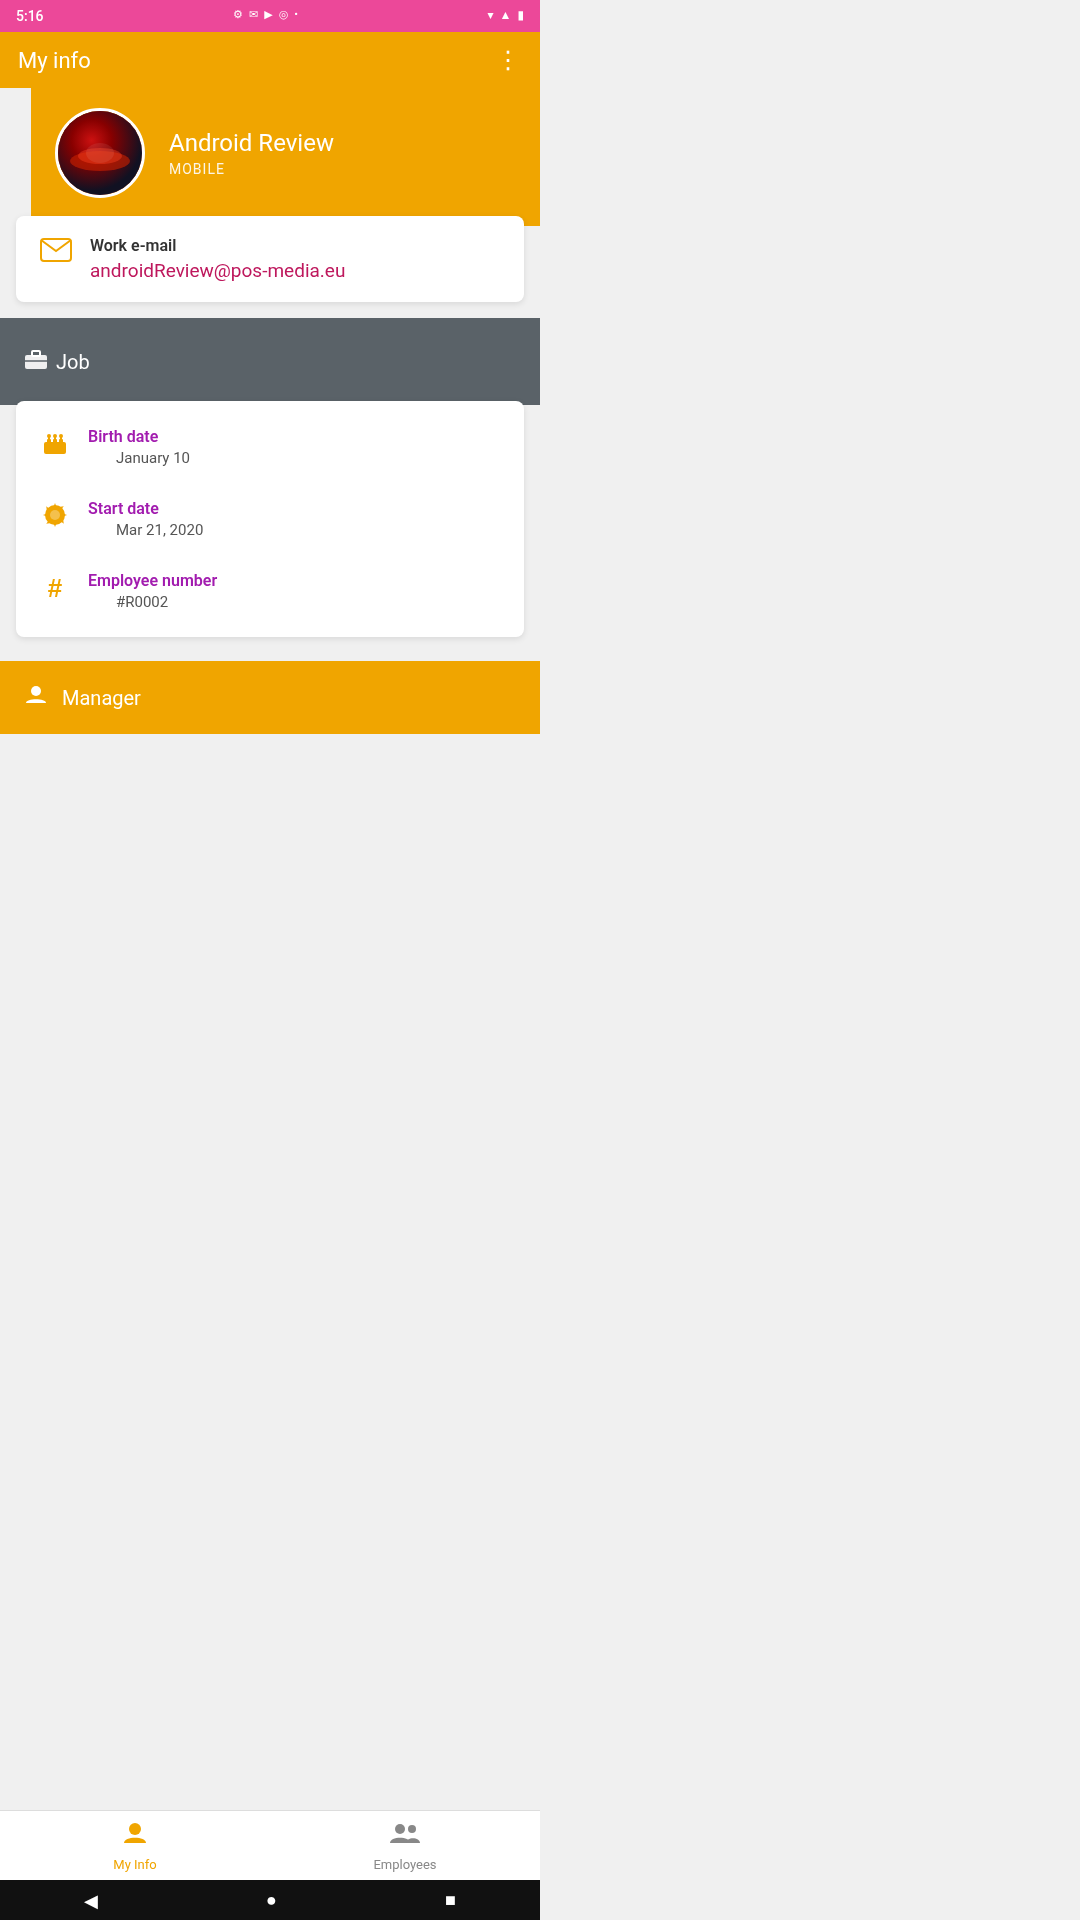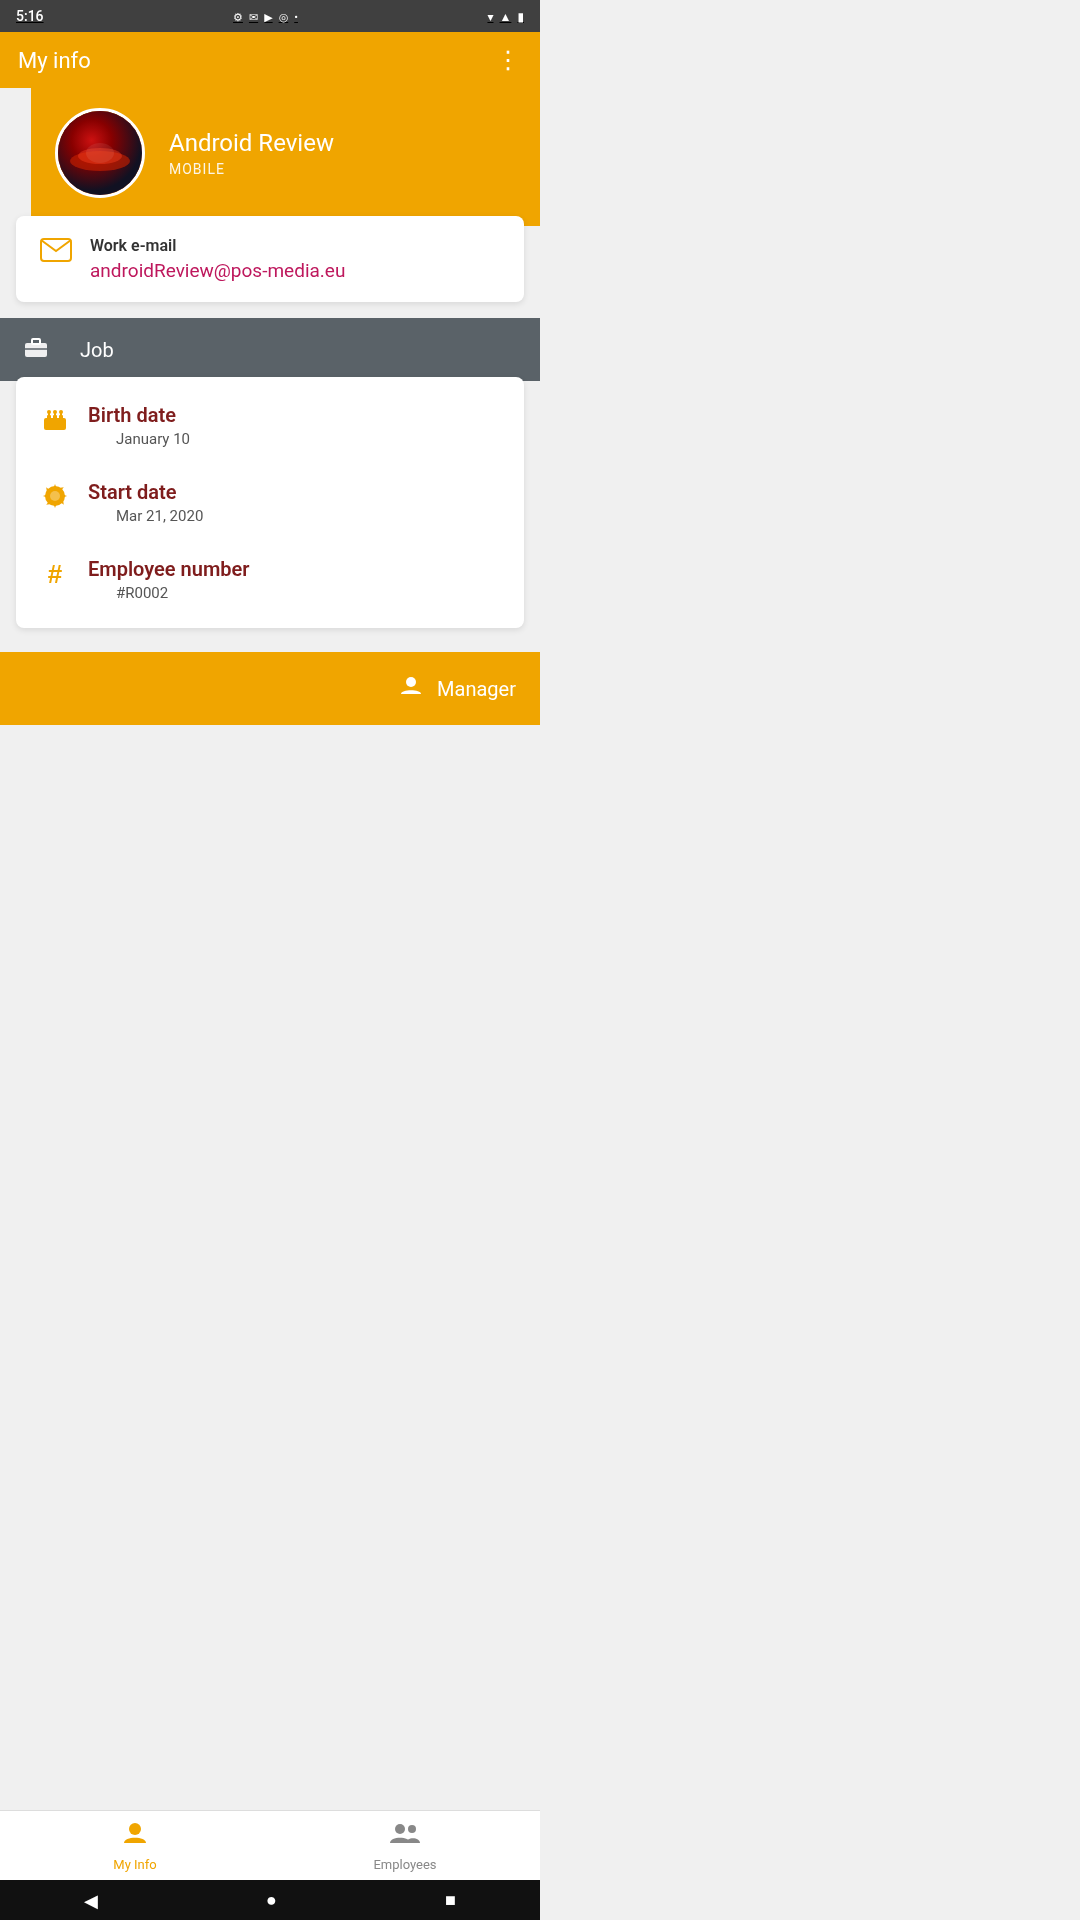--- a/index.html
+++ b/index.html
@@ -8,27 +8,26 @@
     body {
       width: 540px;
       min-height: 960px;
       font-family: 'Roboto', Arial, sans-serif;
       background: #f0f0f0;
       overflow-x: hidden;
     }
 
     
     .status-bar {
-      background: #404040;
+      background: #ec4899;
       display: flex;
       justify-content: space-between;
-      align-items: flex-end;
+      align-items: flex-start;
       padding: 8px 16px;
       height: 32px;
-      text-decoration: underline;
     }
     .status-left {
       color: white;
       font-size: 14px;
       font-weight: 500;
     }
     .status-icons {
       display: flex;
       gap: 6px;
       align-items: center;
@@ -137,22 +136,22 @@
     .email-value {
       font-size: 19px;
       color: #be185d;
     }
 
     
     .section-header {
       background: #5a6268;
       display: flex;
       align-items: center;
-      gap: 32px;
-      padding: 18px 24px;
+      gap: 8px;
+      padding: 30px 24px;
       margin-top: 16px;
     }
     .section-header-icon {
       font-size: 22px;
       color: white;
     }
     .section-header-title {
       color: white;
       font-size: 20px;
       font-weight: 400;
@@ -177,23 +176,23 @@
     .job-item-icon {
       color: #f0a500;
       font-size: 26px;
       flex-shrink: 0;
       margin-top: 2px;
       width: 30px;
       text-align: center;
     }
     .job-item-content {}
     .job-item-label {
-      font-size: 20px;
+      font-size: 16px;
       font-weight: 600;
-      color: #7f1d1d;
+      color: #a21caf;
       margin-bottom: 3px;
     }
     .job-item-value {
       font-size: 15px;
       color: #555;
       margin-left: 28px;
     }
 
     
     .manager-section {
@@ -383,21 +382,21 @@
   <div class="job-item">
     <span class="job-item-icon" style="color:#f0a500;font-size:26px;font-weight:800;font-family:Arial;">#</span>
     <div class="job-item-content">
       <div class="job-item-label">Employee number</div>
       <div class="job-item-value">#R0002</div>
     </div>
   </div>
 
 </div>
 
-<div class="manager-section" style="margin-top:20px;justify-content:flex-end;">
+<div class="manager-section" style="margin-top:20px;">
   <span class="manager-icon">
     <svg width="24" height="24" viewBox="0 0 24 24" fill="white" xmlns="http://www.w3.org/2000/svg">
       <circle cx="12" cy="8" r="5" fill="white"></circle>
       <path d="M2 20 C2 15 22 15 22 20" fill="white"></path>
     </svg>
   </span>
   <span class="manager-title">Manager</span>
 </div>
 
 <div class="bottom-nav">

